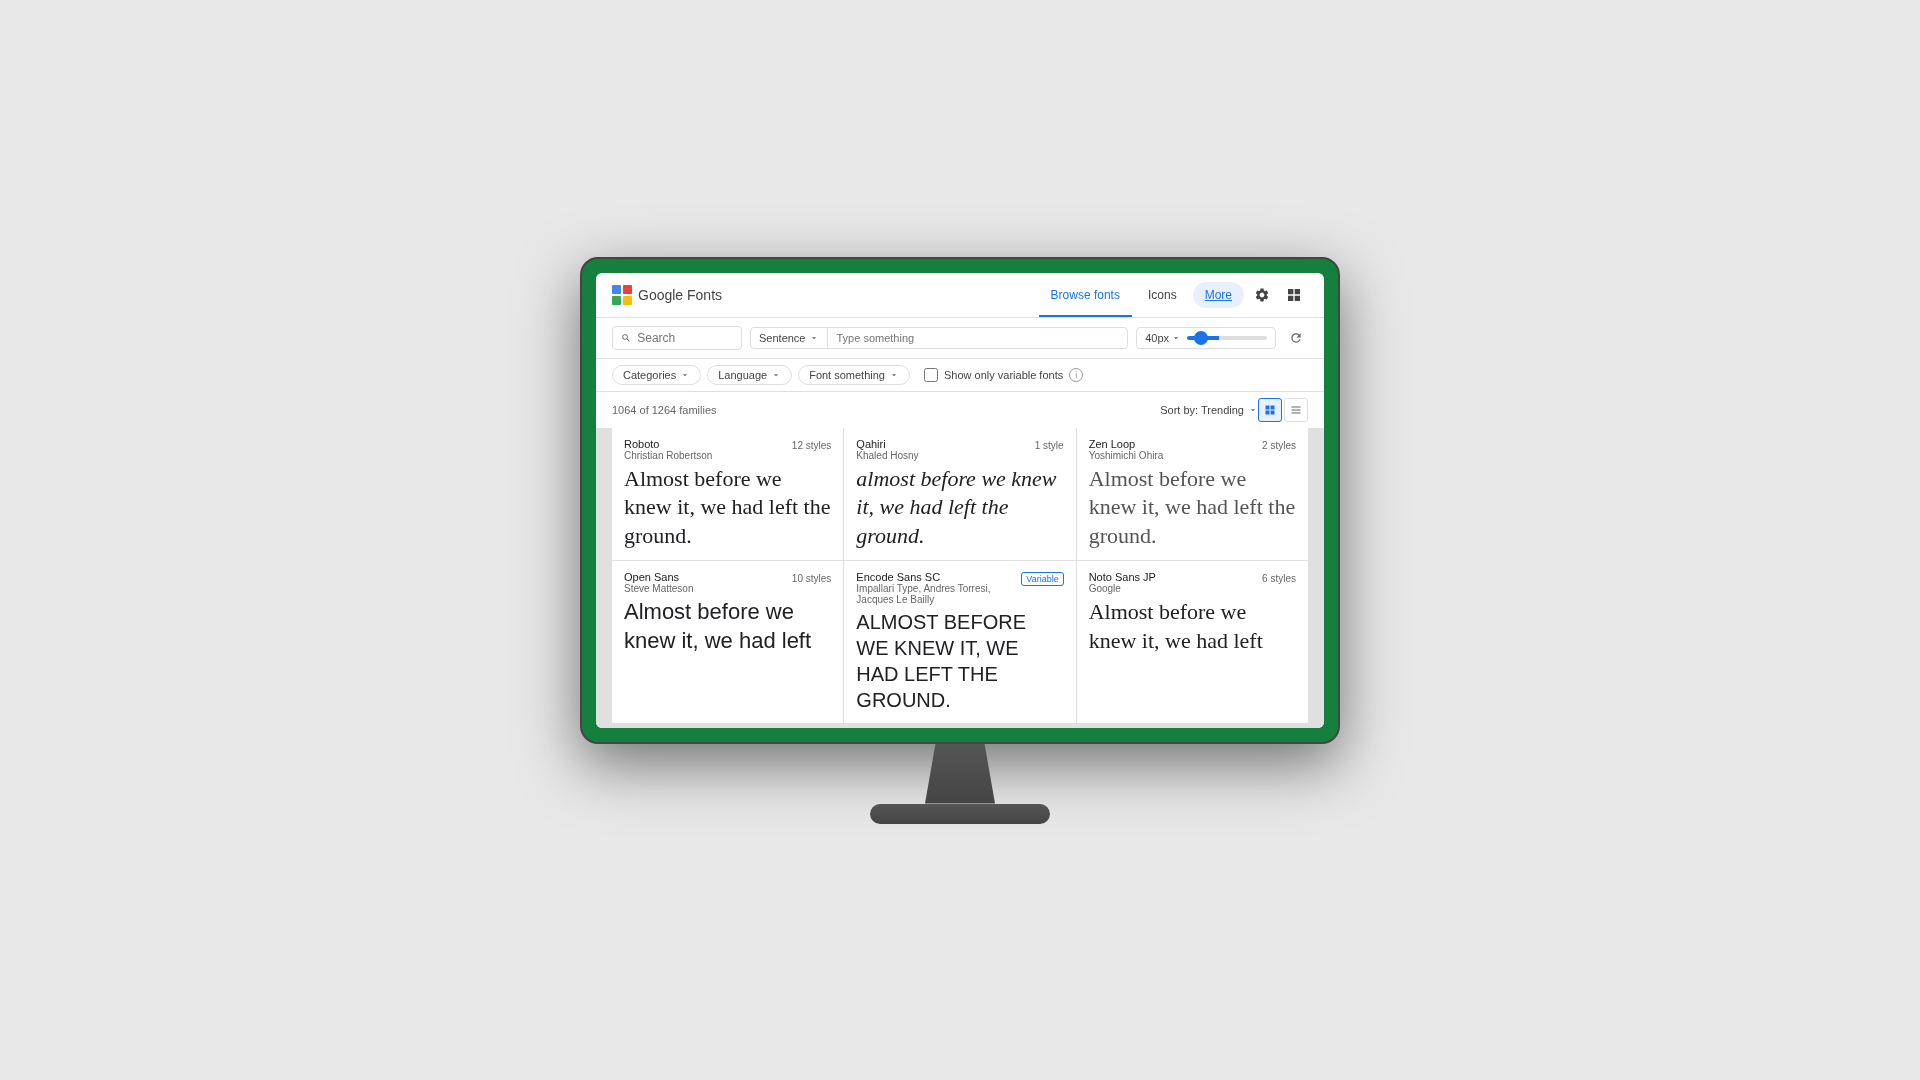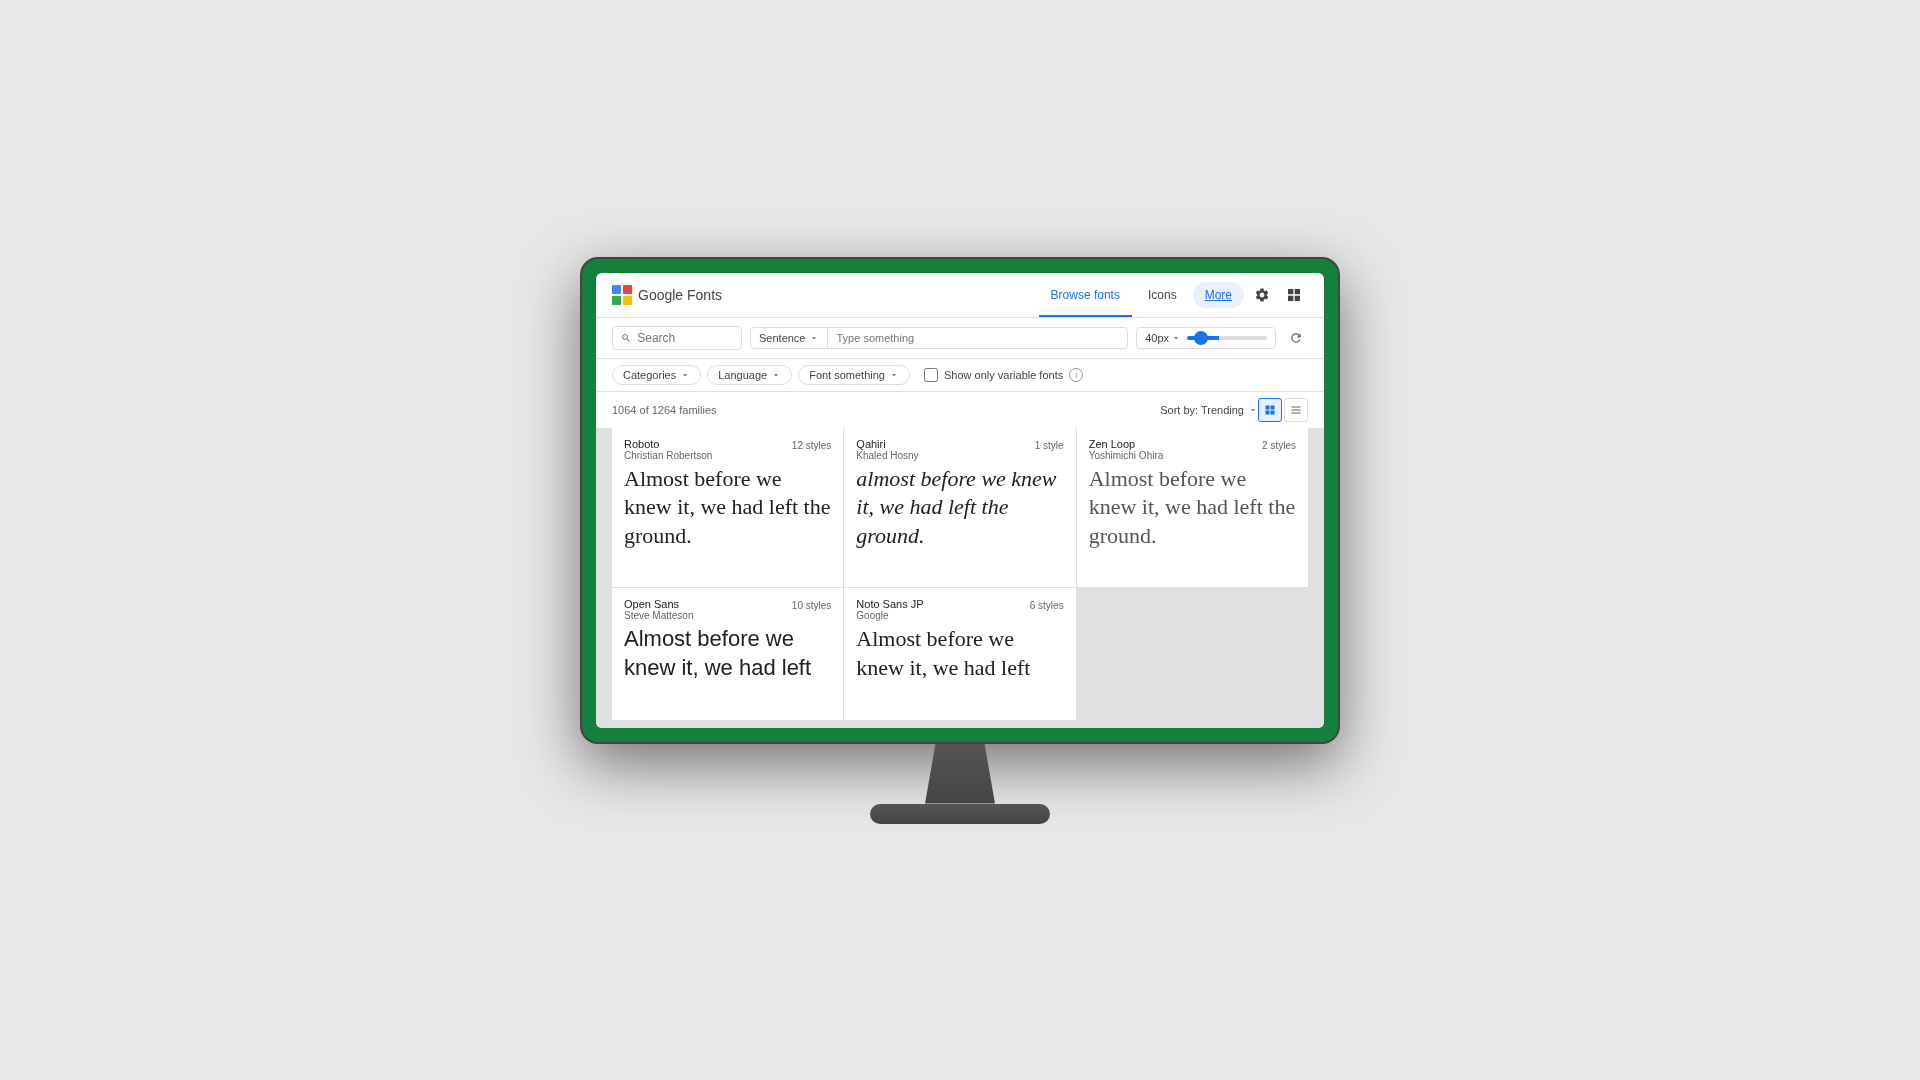--- a/index.html
+++ b/index.html
@@ -581,20 +581,32 @@
         </div>
         <div>
           <span class="font-styles">10 styles</span>
         </div>
       </div>
       <div class="font-preview open-sans">Almost before we knew it, we had left</div>
     </div>
             <div class="font-card">
       <div class="font-card-header">
         <div>
+          <div class="font-name">Encode Sans SC</div>
+          <div class="font-designer">Impallari Type, Andres Torresi, Jacques Le Bailly</div>
+        </div>
+        <div>
+          <span class="variable-badge">Variable</span>
+        </div>
+      </div>
+      <div class="font-preview encode-sc">ALMOST BEFORE WE KNEW IT, WE HAD LEFT THE GROUND.</div>
+    </div>
+            <div class="font-card">
+      <div class="font-card-header">
+        <div>
           <div class="font-name">Noto Sans JP</div>
           <div class="font-designer">Google</div>
         </div>
         <div>
           <span class="font-styles">6 styles</span>
         </div>
       </div>
       <div class="font-preview noto-jp">Almost before we knew it, we had left</div>
     </div>
           </div>

